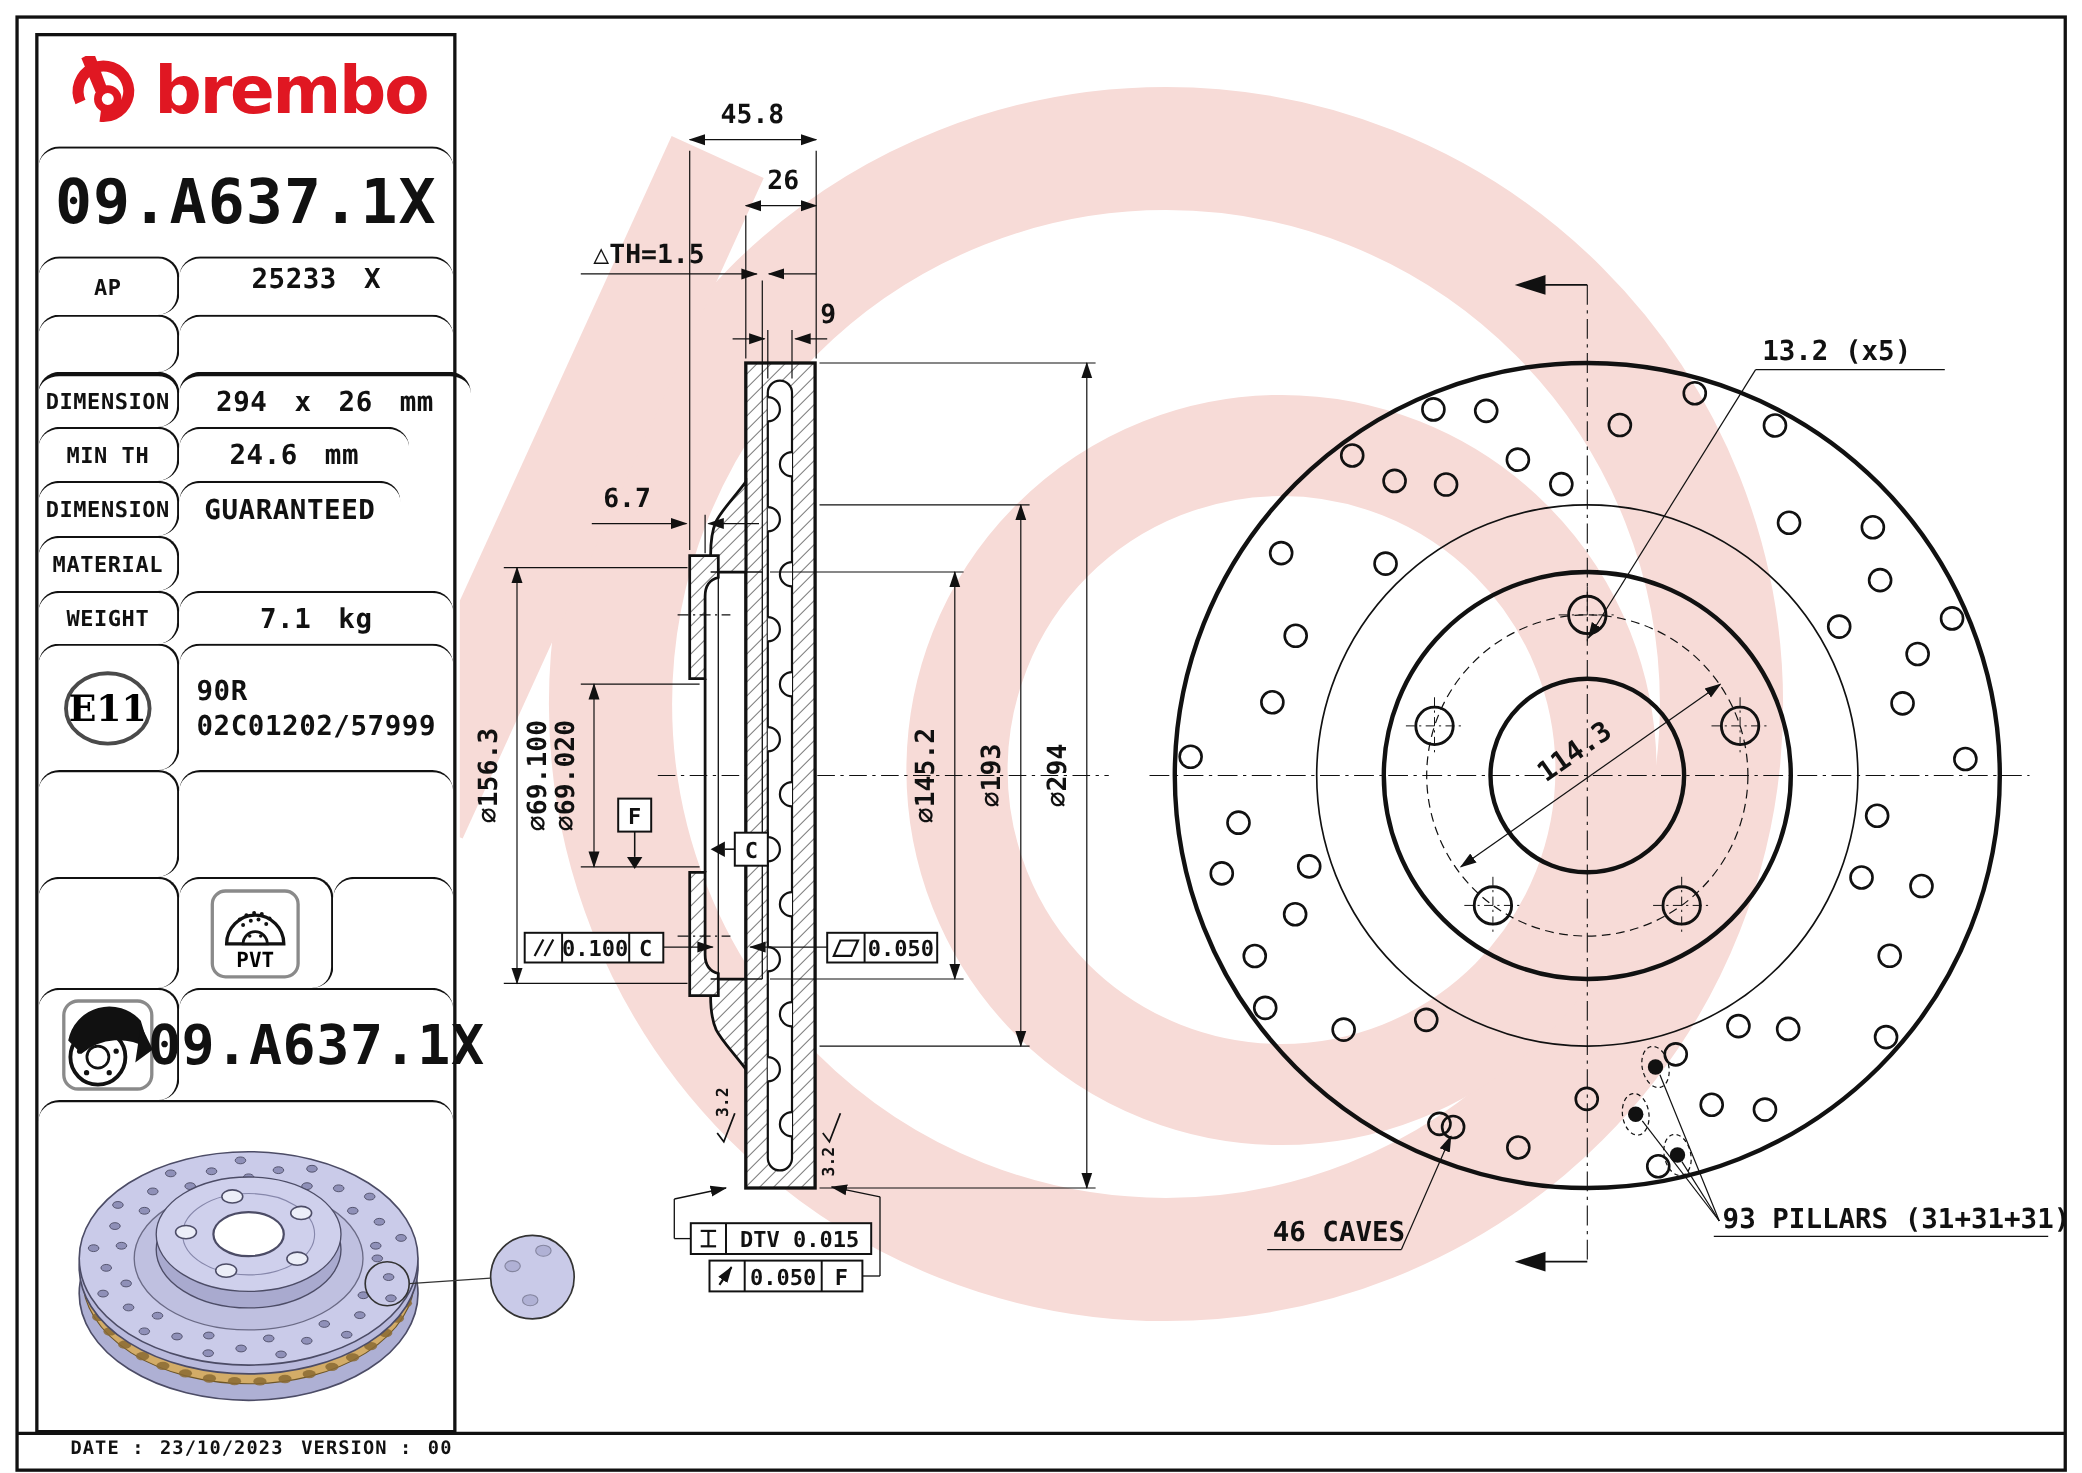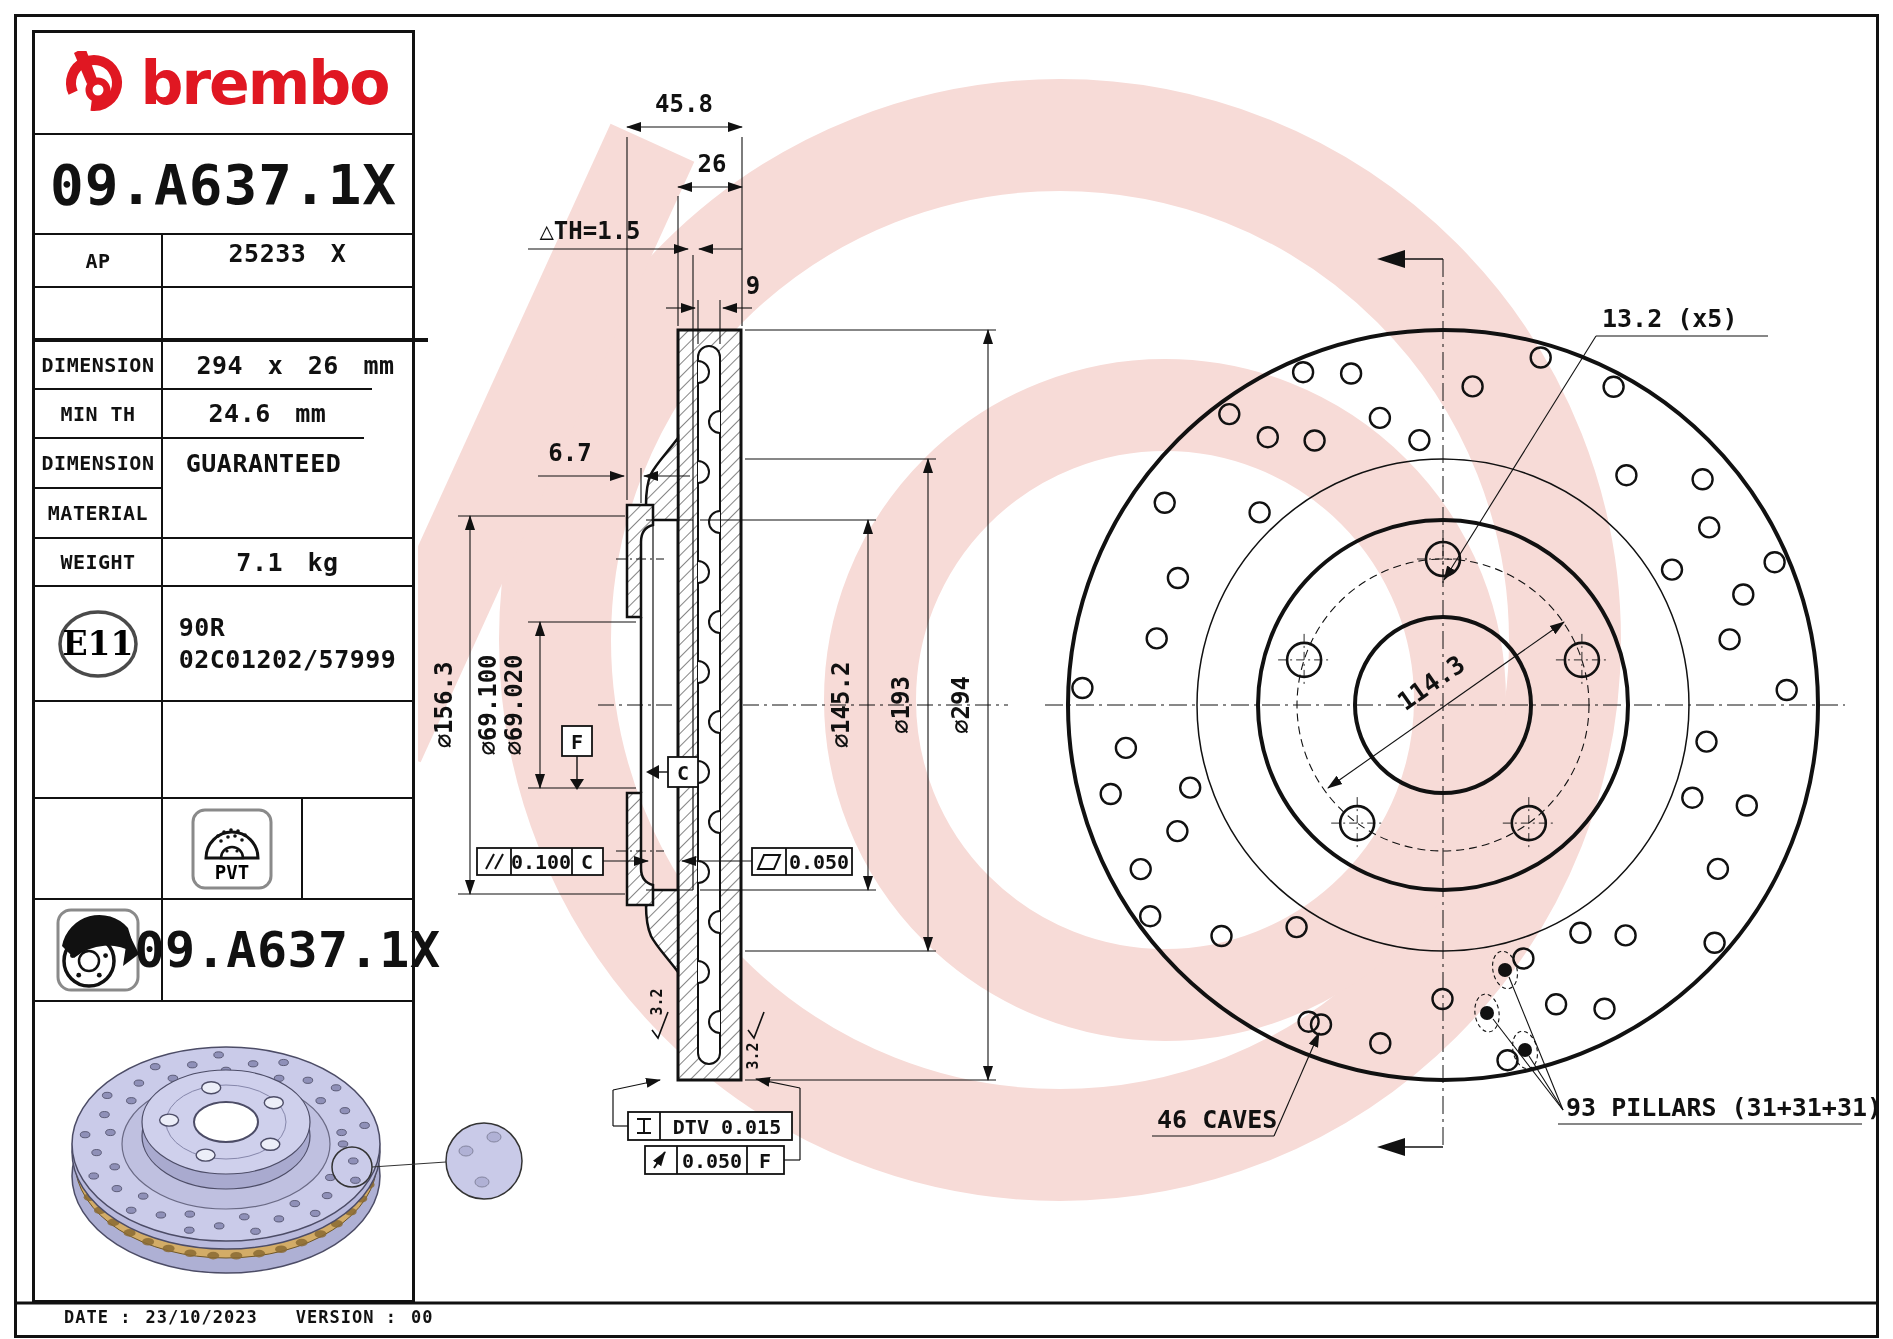--- a/index.html
+++ b/index.html
@@ -1,20 +1,20 @@
 <!DOCTYPE html>
 <html><head>
 <meta charset="utf-8">
 <style>
   html,body{margin:0;padding:0;background:#e8e8e8;}
   .page{position:relative;width:1893px;height:1339px;background:#ffffff;overflow:hidden;
         font-family:"DejaVu Sans Mono",monospace;color:#111;}
   svg{position:absolute;left:0;top:0;pointer-events:none;}
   .tblock{position:absolute;left:32px;top:30px;width:383px;height:1273px;border:3px solid #111;box-sizing:border-box;}
-  .cell{position:absolute;box-sizing:border-box;display:flex;align-items:center;justify-content:center;}
+  .cell{position:absolute;box-sizing:border-box;display:flex;align-items:center;justify-content:center;border-radius:19px;}
   .bt{border-top:2px solid #111}.bt4{border-top:4px solid #111}
   .br{border-right:2px solid #111}
   .lbl{font-weight:bold;font-size:20px;letter-spacing:0.5px}
   .val{font-weight:bold;font-size:25px;word-spacing:9px;letter-spacing:0.5px}
   .val2{font-weight:bold;font-size:25px;line-height:1.25;text-align:left;letter-spacing:0.5px}
   .pn{font-weight:bold;font-size:56px;letter-spacing:1px}
   .pn2{font-weight:bold;font-size:50px;letter-spacing:0.5px}
   .wordmark{font-family:"DejaVu Sans",sans-serif;font-weight:bold;font-size:60px;letter-spacing:-2px;margin-left:12px;}
   .footer{position:absolute;left:64px;top:1307px;font-weight:bold;font-size:17px;letter-spacing:1px;display:flex;text-align:right;}
   .footer span{margin-right:14px;}
@@ -151,21 +151,21 @@
     <div class="cell bt" style="left:128px;top:865px;width:249px;height:102px">
       <span class="pn2">09.A637.1X</span>
     </div>
 
     <div class="cell bt" style="left:0;top:967px;width:377px;height:300px"></div>
   </div>
 
   <div class="footer">
     <span>DATE :</span>
     <span>23/10/2023</span>
-    <span style="margin-left:24px">VERSION :</span>
+    <span style="margin-left:2px">VERSION :</span>
     <span>00</span>
   </div>
 
   <svg width="1893" height="1339" viewBox="0 0 1893 1339">
     <defs>
       <pattern id="h" width="9" height="9" patternUnits="userSpaceOnUse" patternTransform="rotate(45)">
         <rect width="9" height="9" fill="#fff"></rect>
         <line x1="0" y1="0" x2="0" y2="9" stroke="#333" stroke-width="1.2"></line>
       </pattern>
       <marker id="ar" markerUnits="userSpaceOnUse" markerWidth="15" markerHeight="12" viewBox="0 0 15 12" refX="14" refY="6" orient="auto-start-reverse">

